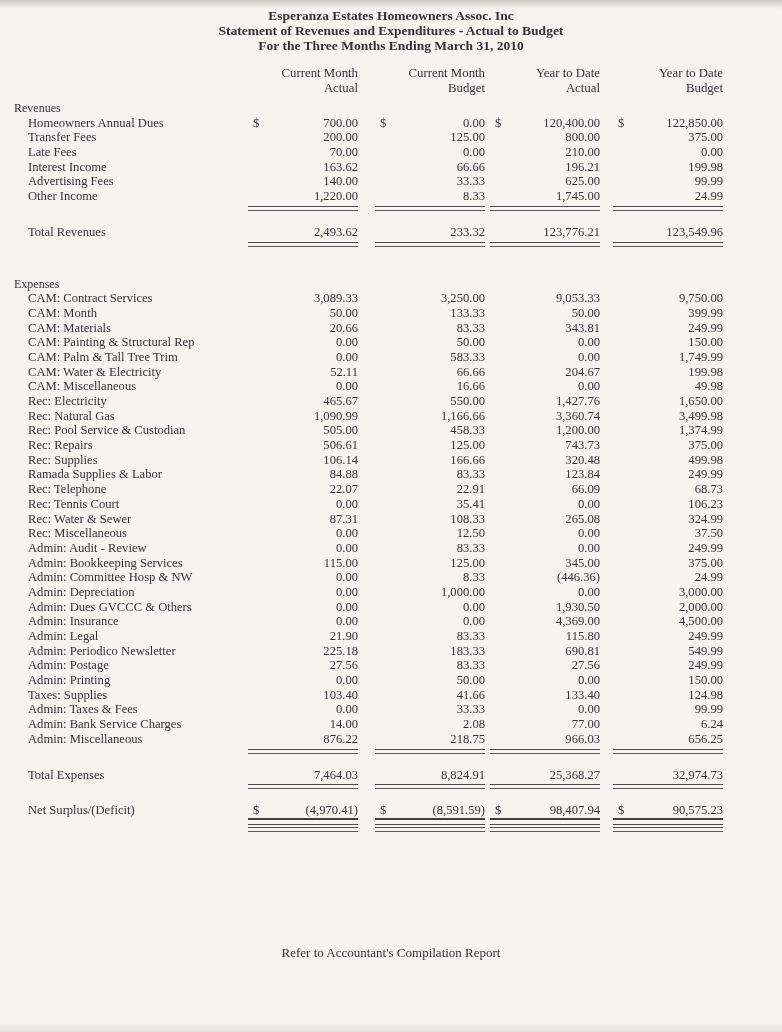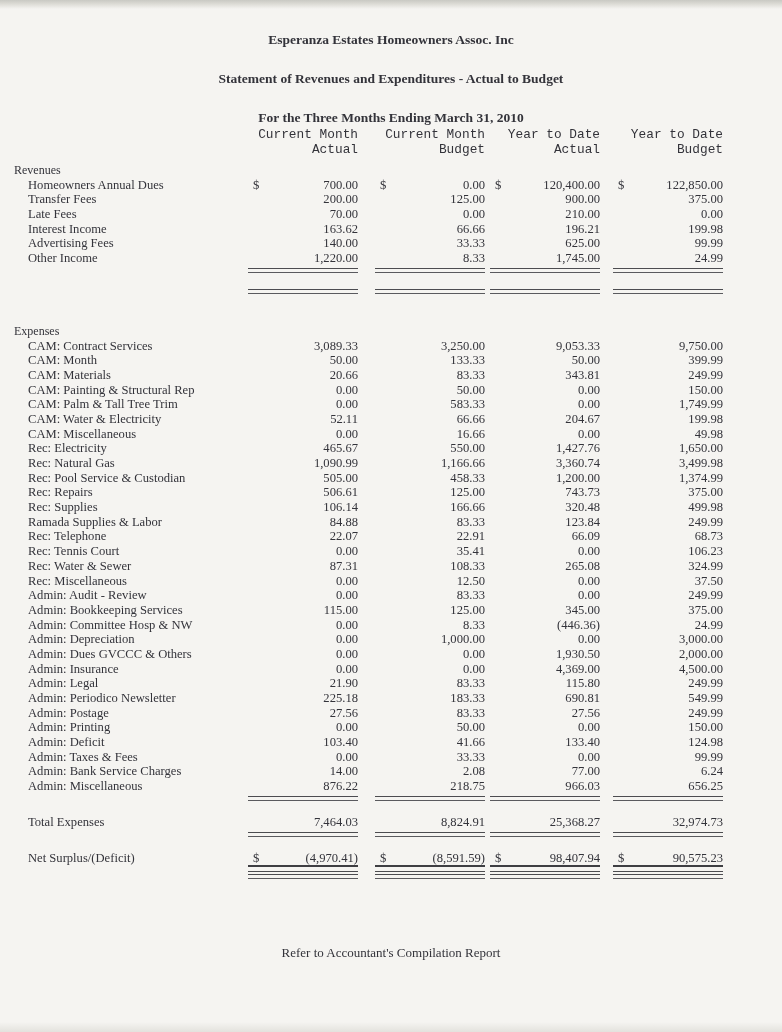--- a/index.html
+++ b/index.html
@@ -15,37 +15,37 @@
     position: absolute; top: 0; left: 0; right: 0; height: 9px;
     background: linear-gradient(180deg, #c9c9c3 0%, #dddcd6 45%, rgba(245,244,241,0) 100%);
   }
   .scan-shade-bottom {
     position: absolute; bottom: 0; left: 0; right: 0; height: 10px;
     background: linear-gradient(0deg, #e3e2dd 0%, rgba(245,244,241,0) 100%);
   }
   .page { position: relative; padding-top: 8px; }
 
   .doc-header { text-align: center; font-weight: bold; font-size: 13.5px; line-height: 15px; }
-  .doc-header div { white-space: nowrap; margin-top: 24px; }
+  .doc-header div { white-space: nowrap; }
 
   
   .row {
     display: grid;
     grid-template-columns: 248px 110px 17px 110px 5px 110px 13px 110px 1fr;
     align-items: baseline;
     font-size: 12.6px;
     line-height: 14.7px;
     height: 14.7px;
   }
   .row .label { padding-left: 28px; white-space: nowrap; overflow: visible; }
   .cell { display: flex; justify-content: space-between; align-items: baseline; }
   .cell .cur { padding-left: 5px; }
   .cell .num { margin-left: auto; white-space: nowrap; }
 
-  .colheads { margin-top: 3px; font-family: Liberation Mono, monospace; }
+  .colheads { margin-top: 13px; }
   .colheads .row { height: 14.5px; font-size: 12.8px; }
   .colheads .cell { justify-content: flex-end; }
 
   .section-heading { padding-left: 14px; font-size: 12px; line-height: 14.7px; height: 14.7px; }
 
   
   .rule-row { height: 9px; align-items: center; }
   .dline {
     height: 3px; width: 100%;
     border-top: 1.4px solid #4c4c50;
@@ -137,21 +137,21 @@
         <span class="label">Transfer Fees</span>
         <span class="cell">
           <span class="num">200.00</span>
         </span>
         <span></span>
         <span class="cell">
           <span class="num">125.00</span>
         </span>
         <span></span>
         <span class="cell">
-          <span class="num">900.00</span>
+          <span class="num">800.00</span>
         </span>
         <span></span>
         <span class="cell">
           <span class="num">375.00</span>
         </span>
         <span></span>
       </div>
       <div class="row">
         <span class="label">Late Fees</span>
         <span class="cell">
@@ -244,20 +244,41 @@
           <span class="dline" style="display: block; width: 100%;"></span>
         </span>
         <span></span>
         <span class="cell">
           <span class="dline" style="display: block; width: 100%;"></span>
         </span>
         <span></span>
       </div>
     </div>
   <div class="spacer-12"></div>
+  <div id="revenue-total">
+      <div class="row">
+        <span class="label">Total Revenues</span>
+        <span class="cell">
+          <span class="num">2,493.62</span>
+        </span>
+        <span></span>
+        <span class="cell">
+          <span class="num">233.32</span>
+        </span>
+        <span></span>
+        <span class="cell">
+          <span class="num">123,776.21</span>
+        </span>
+        <span></span>
+        <span class="cell">
+          <span class="num">123,549.96</span>
+        </span>
+        <span></span>
+      </div>
+    </div>
   <div id="revenue-total-rule">
       <div class="row rule-row">
         <span></span>
         <span class="cell">
           <span class="dline" style="display: block; width: 100%;"></span>
         </span>
         <span></span>
         <span class="cell">
           <span class="dline" style="display: block; width: 100%;"></span>
         </span>
@@ -783,21 +804,21 @@
         <span class="cell">
           <span class="num">0.00</span>
         </span>
         <span></span>
         <span class="cell">
           <span class="num">150.00</span>
         </span>
         <span></span>
       </div>
       <div class="row">
-        <span class="label">Admin: Deficit</span>
+        <span class="label">Taxes: Supplies</span>
         <span class="cell">
           <span class="num">103.40</span>
         </span>
         <span></span>
         <span class="cell">
           <span class="num">41.66</span>
         </span>
         <span></span>
         <span class="cell">
           <span class="num">133.40</span>

